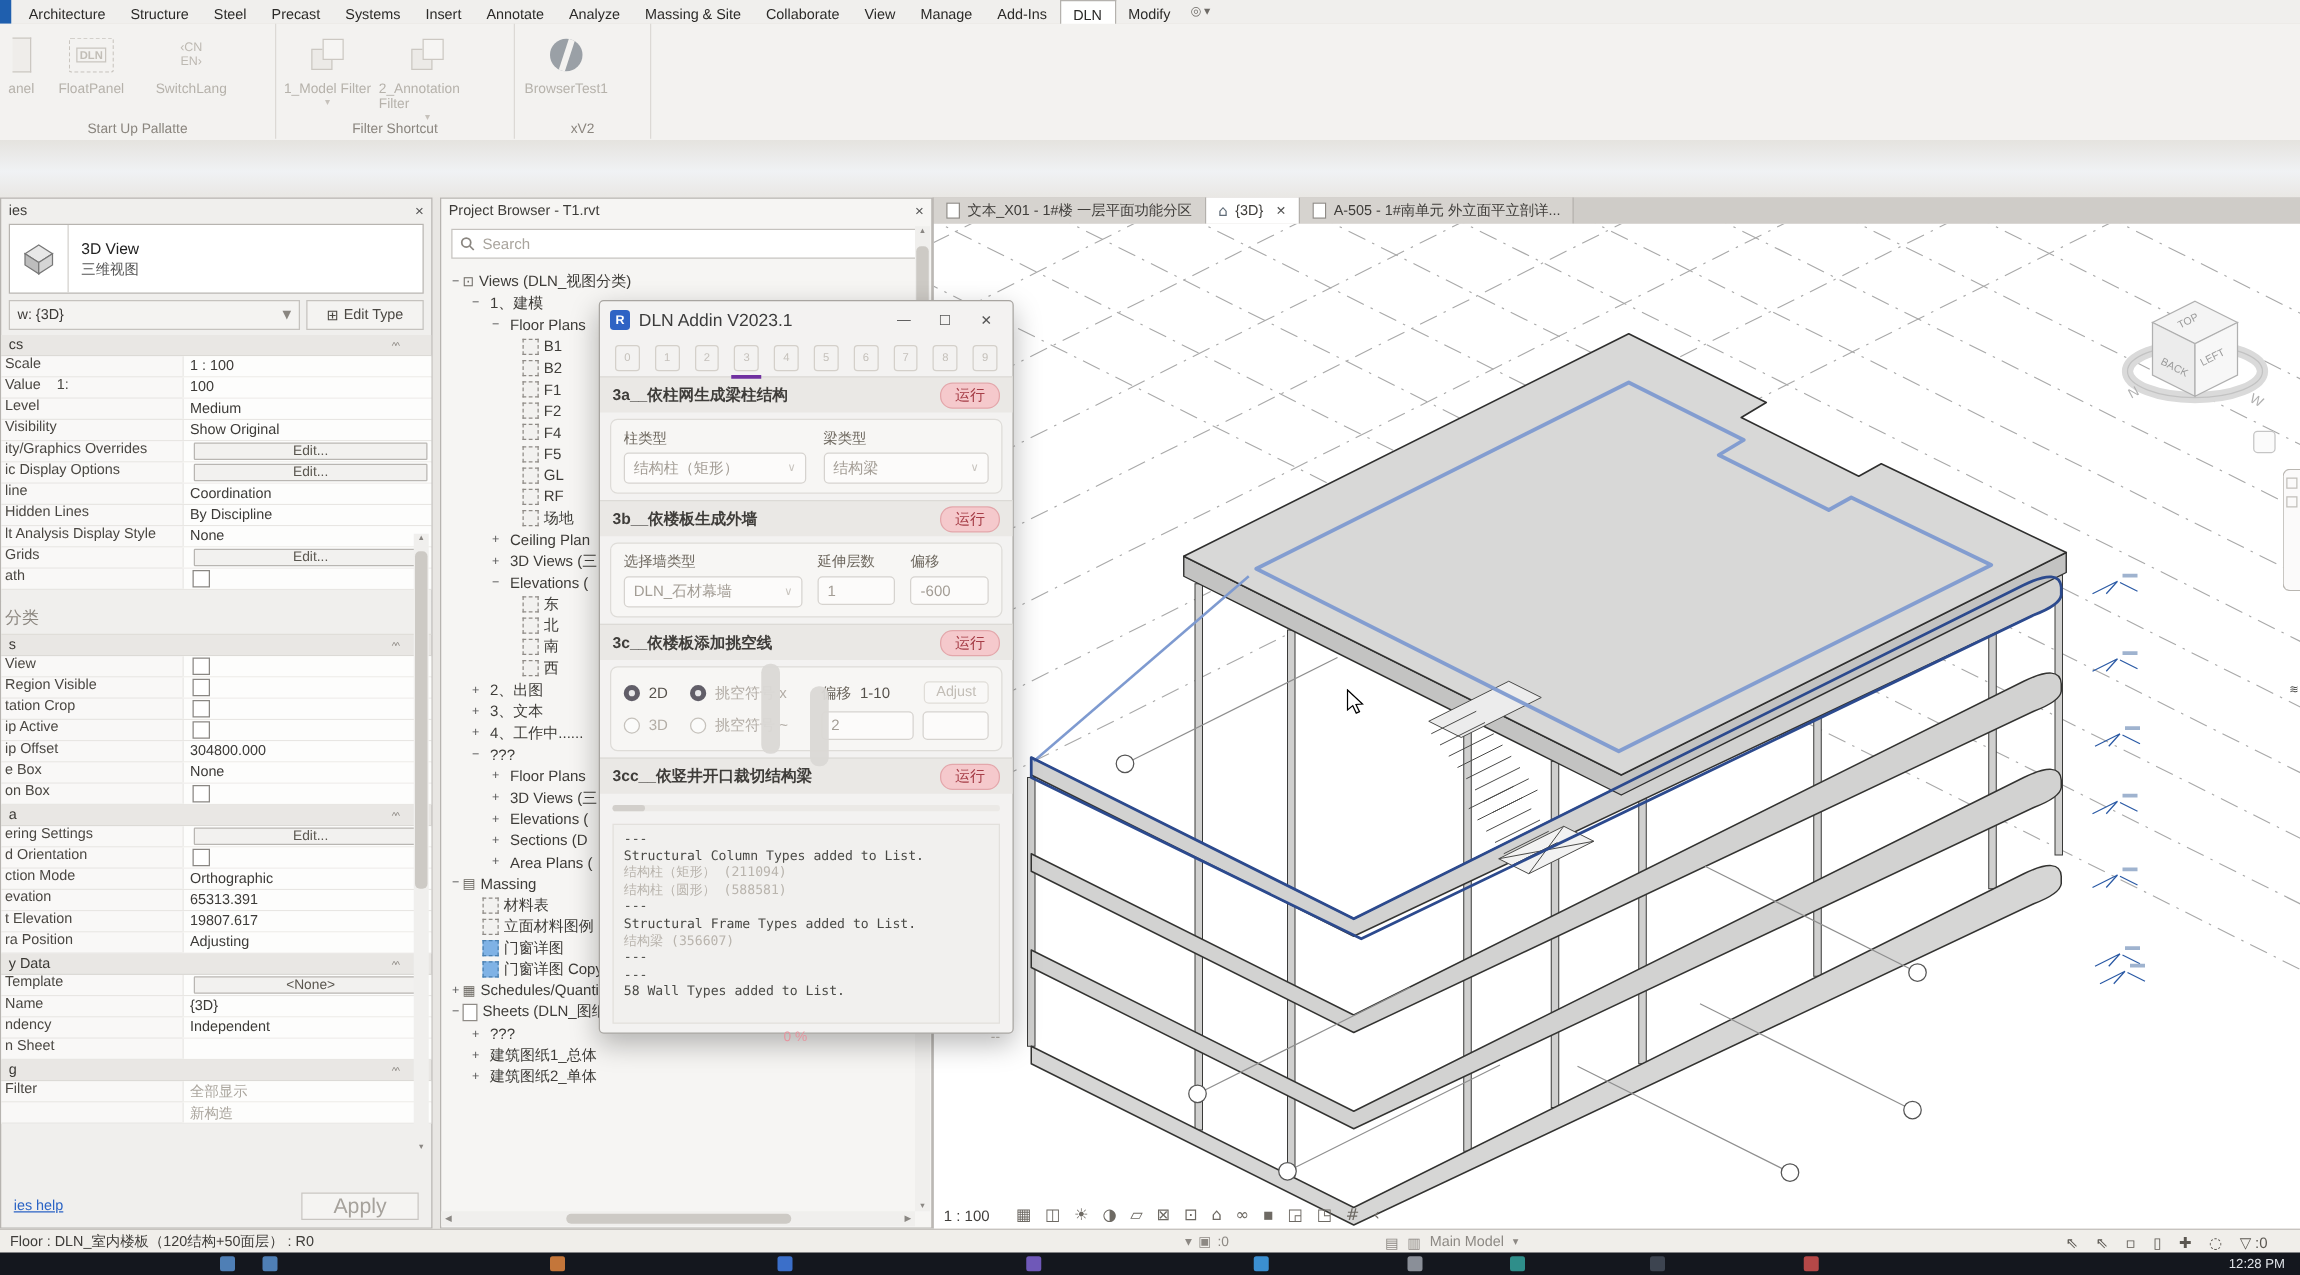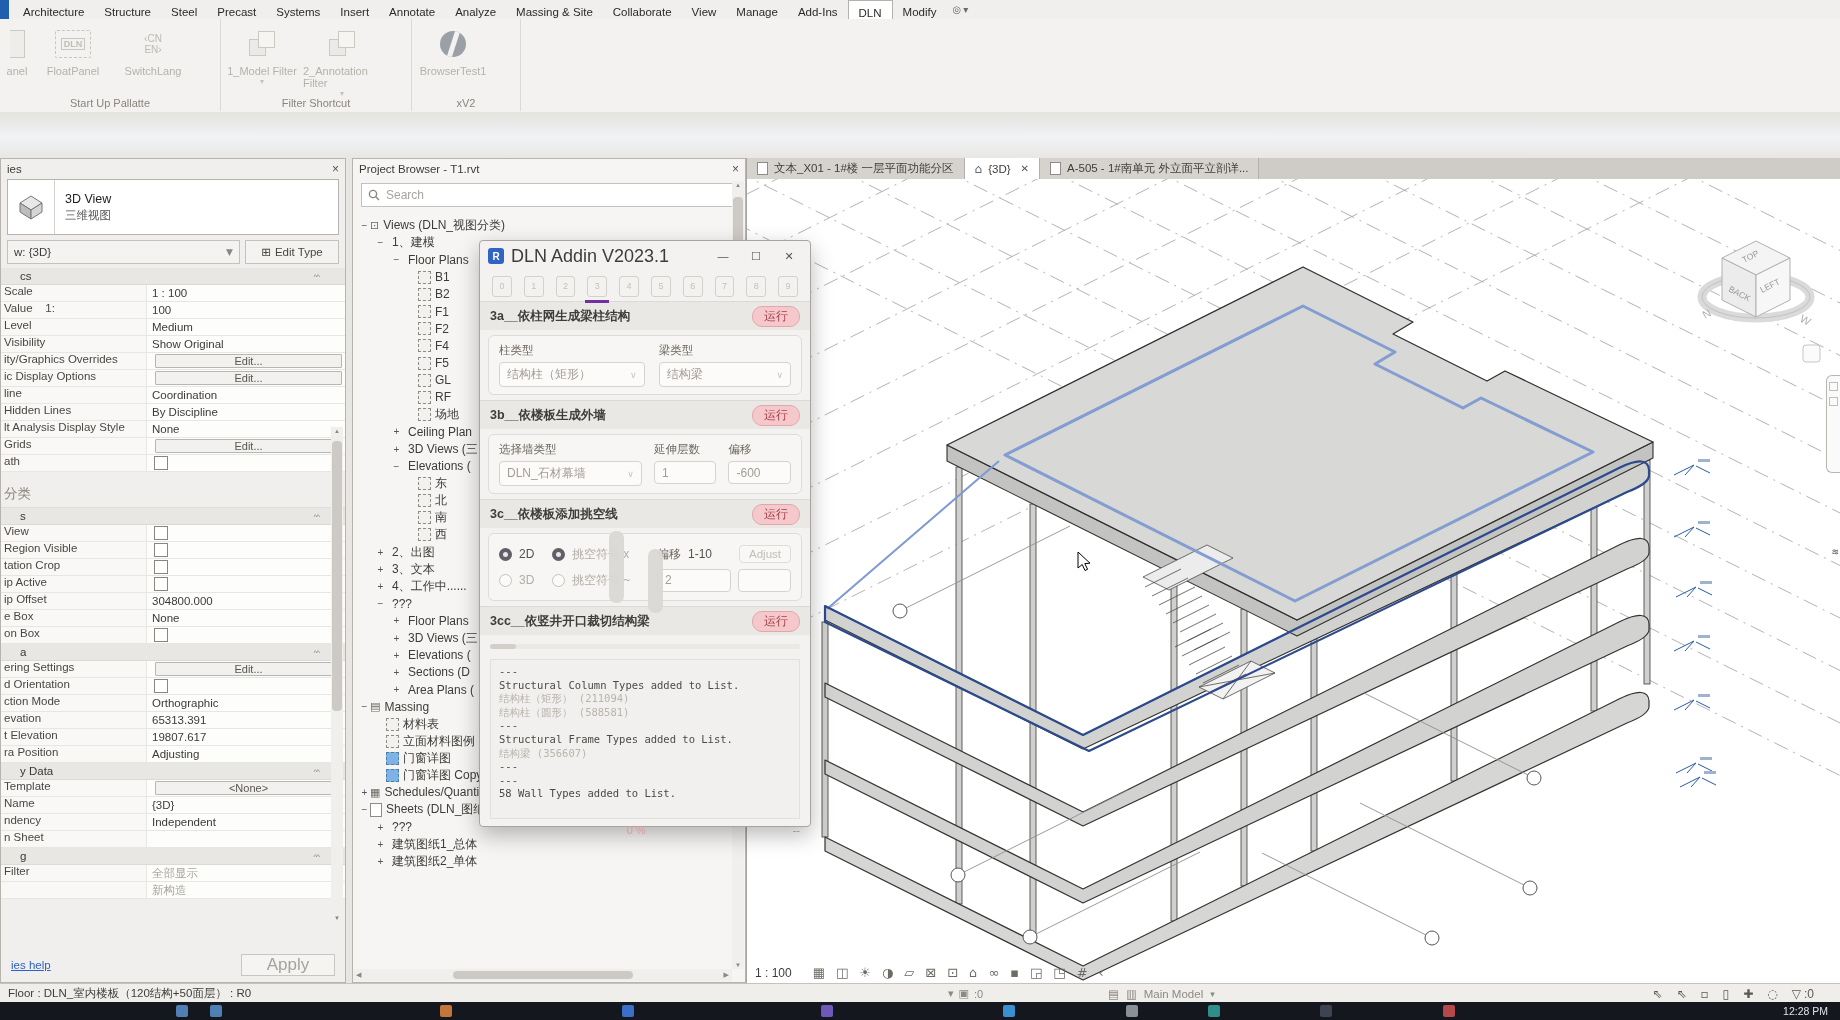--- a/index.html
+++ b/index.html
@@ -52,21 +52,21 @@
   #view-combo{flex:1;height:22px;border:1px solid #c5c2be;background:#f4f3f1;display:flex;align-items:center;
               font-size:11.5px;color:#3d3b38;padding:0 6px}
   #view-combo .caret{margin-left:auto;font-size:9px;color:#8a8680}
   #edit-type{width:92px;height:22px;margin-left:5px;border:1px solid #c5c2be;background:#f4f3f1;display:flex;
              align-items:center;justify-content:center;font-size:11.5px;color:#4a4742;gap:4px}
   #prows{margin-top:4px}
   .prow{height:16px;display:flex;align-items:flex-start;border-bottom:1px solid #e8e6e3;background:#f9f8f7}
   .prow .plab{flex:0 0 142px;padding-left:3px;font-size:11.5px;color:#4a4742;white-space:pre;overflow:hidden}
   .prow .pvalcell{flex:1;align-self:stretch;display:flex;align-items:center;background:#fdfdfc;border-left:1px solid #e8e6e3;padding-left:5px;font-size:11.5px;color:#3d3b38}
   .prow .pvalcell.dim{color:#aba69e}
-  .psec{height:16px;display:flex;align-items:center;background:#e9e7e4;font-size:11.5px;color:#3a3834;padding-left:19px;border-bottom:1px solid #dcdad6}
+  .psec{height:16px;display:flex;align-items:center;background:#e9e7e4;font-size:11.5px;color:#3a3834;padding-left:6px;border-bottom:1px solid #dcdad6}
   .psec .chev{margin-left:auto;margin-right:26px;color:#8a8680;font-size:8px;letter-spacing:-1px}
   .pbig{height:26px;display:flex;align-items:center;font-size:13.5px;color:#8d8881;padding-left:3px;background:#f0efed;border-bottom:1px solid #e0ded9}
   .pgap{height:9px;background:#f0efed}
   .editbtn{flex:1;margin:1px 3px;height:12px;border:1px solid #b9b6b2;background:#f2f1ef;color:#5a564f;
            font-size:11px;display:flex;align-items:center;justify-content:center;border-radius:1px}
   .pcheck{width:12px;height:12px;border:1px solid #8a8783;background:#fff;margin-left:2px}
   #props-scroll{position:absolute;right:2px;top:268px;width:12px;bottom:60px;background:#f0efed}
   #props-scroll .thumb{position:absolute;left:1px;right:1px;top:14px;height:270px;background:#cdcac5;border-radius:4px}
   .sarrow{position:absolute;left:0;right:0;text-align:center;font-size:6px;color:#8a8783}
   #help-bar{position:absolute;left:0;right:0;bottom:6px;height:22px;display:flex;align-items:center;padding:0 10px}
@@ -107,21 +107,21 @@
   #rt-panel i{display:block;width:7px;height:7px;border:1px solid #c2bfba;margin:6px auto 0 auto}
   #rt-mark{position:absolute;right:1px;top:368px;font-size:9px;color:#4a4a48}
   #cursor{position:absolute;left:330px;top:372px}
 
   
   #dlg{left:479px;top:240px;width:332px;height:587px;background:#f3f2f1;border:1px solid #a8a5a1;border-radius:4px;
        box-shadow:0 8px 22px rgba(0,0,0,.28);z-index:20;box-sizing:border-box}
   #dlg-title{height:30px;display:flex;align-items:center;padding:0 8px;gap:7px}
   #dlg-appicon{width:16px;height:16px;border-radius:3px;background:#2f63c4;color:#fff;font-size:10px;font-weight:bold;
                display:flex;align-items:center;justify-content:center}
-  #dlg-title .t{font-size:18px;color:#3c3c3c;flex:1}
+  #dlg-title .t{font-size:14px;color:#3c3c3c;flex:1}
   .dlg-ctl{width:26px;text-align:center;color:#555;font-size:11px}
   #dlg-toolbar{height:30px;display:flex;align-items:center;padding:0 12px;gap:12px}
   .dticon{position:relative;width:21px;height:19px;border:1.5px solid #d4d0ca;border-radius:3px;color:#c5c1bb;
           font-size:9px;display:flex;align-items:center;justify-content:center}
   .dticon.active::after{content:"";position:absolute;left:-3px;right:-3px;bottom:-7px;height:3px;background:#7030a0}
   .dsec{height:28px;background:#eae8e5;border-top:1px solid #dcdad6;display:flex;align-items:center;padding:0 10px}
   .dsec .t{font-size:12.5px;font-weight:bold;color:#3f3d3a}
   .runbtn{margin-left:auto;padding:1px 11px;background:#f5c9cc;border:1px solid #e3a7ab;border-radius:10px;
           color:#a63d47;font-size:12px}
   .dbody{margin:5px 8px;background:#f7f6f4;border:1px solid #dedcd8;border-radius:6px;padding:7px 10px}

